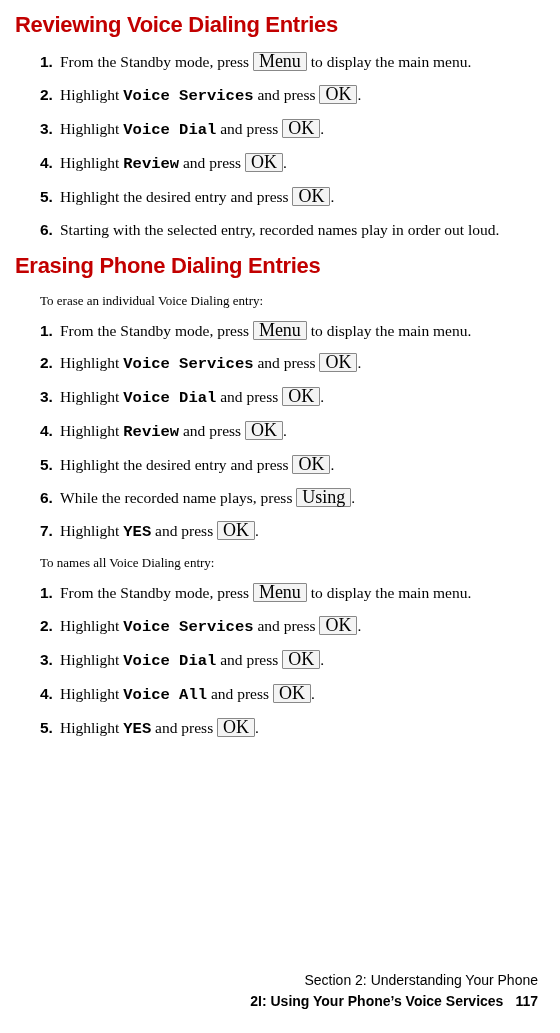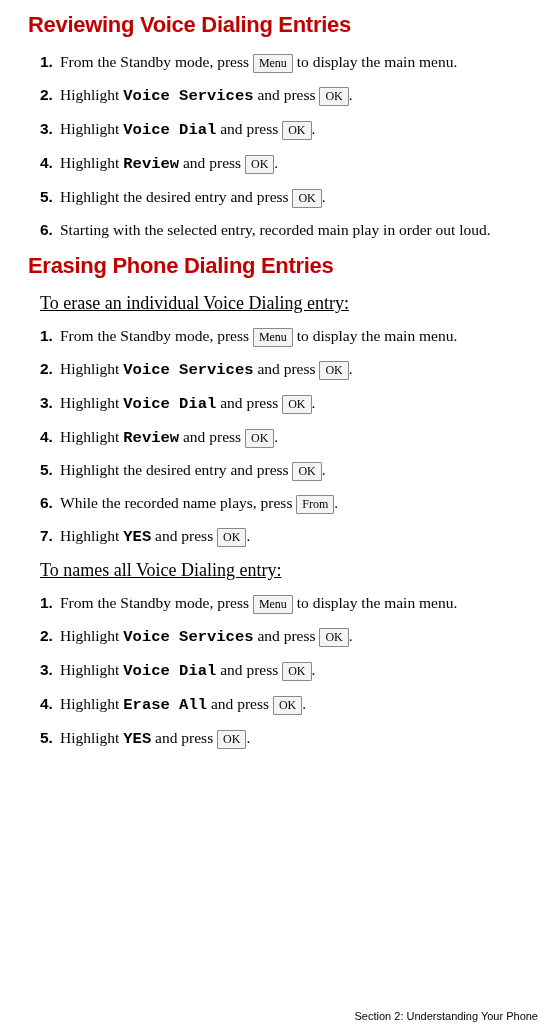--- a/index.html
+++ b/index.html
@@ -18,21 +18,21 @@
     }
     .section-heading {
       color: #c20000;
       font-family: Arial, Helvetica, sans-serif;
       font-weight: bold;
       font-size: 22px;
       margin-bottom: 14px;
       letter-spacing: -0.3px;
     }
     .section-heading.indent-none {
-      margin-left: 16px;
+      margin-left: 3px;
     }
     .content-block {
       margin-left: 28px;
       margin-bottom: 8px;
     }
     .step {
       display: flex;
       align-items: baseline;
       margin-bottom: 12px;
       font-size: 15.5px;
@@ -50,38 +50,37 @@
     .bold {
       font-family: Liberation Mono, monospace;
       font-weight: bold;
     }
     .keybox {
       display: inline-block;
       border: 1px solid #888;
       background: #f4f4f4;
       padding: 0 5px;
       font-family: Georgia, serif;
-      font-size: 12px;
+      font-size: 18px;
       line-height: 17px;
       vertical-align: baseline;
       border-radius: 1px;
     }
     .intro-line {
       margin-left: 28px;
       margin-bottom: 12px;
-      font-size: 18px;
-      text-decoration: underline;
+      font-size: 13px;
     }
     .footer {
       position: absolute;
-      bottom: 8px;
+      bottom: 22px;
       right: 22px;
       text-align: right;
       font-family: Arial, Helvetica, sans-serif;
-      font-size: 11px;
+      font-size: 14px;
       line-height: 1.45;
     }
     .footer .line1 {
       font-weight: normal;
     }
     .footer .line2 {
       font-weight: bold;
     }
     .footer .pagenum {
       display: inline-block;
@@ -119,21 +118,21 @@
     </span>
   </div>
   <div class="step">
     <span class="step-num">5.</span>
     <span class="step-text">
       <span>Highlight the desired entry and press </span><span class="keybox">OK</span><span>.</span>
     </span>
   </div>
   <div class="step">
     <span class="step-num">6.</span>
-    <span class="step-text">Starting with the selected entry, recorded main play in order out loud.</span>
+    <span class="step-text">Starting with the selected entry, recorded names play in order out loud.</span>
   </div>
 </div>
 
 <h2 class="section-heading indent-none">Erasing Phone Dialing Entries</h2>
 
 <div class="intro-line">To erase an individual Voice Dialing entry:</div>
 
 <div class="content-block">
   <div class="step">
     <span class="step-num">1.</span>
@@ -161,21 +160,21 @@
   </div>
   <div class="step">
     <span class="step-num">5.</span>
     <span class="step-text">
       <span>Highlight the desired entry and press </span><span class="keybox">OK</span><span>.</span>
     </span>
   </div>
   <div class="step">
     <span class="step-num">6.</span>
     <span class="step-text">
-      <span>While the recorded name plays, press </span><span class="keybox">From</span><span>.</span>
+      <span>While the recorded name plays, press </span><span class="keybox">Using</span><span>.</span>
     </span>
   </div>
   <div class="step">
     <span class="step-num">7.</span>
     <span class="step-text">
       <span>Highlight </span><span class="bold">YES</span><span> and press </span><span class="keybox">OK</span><span>.</span>
     </span>
   </div>
 </div>
 
@@ -196,26 +195,29 @@
   </div>
   <div class="step">
     <span class="step-num">3.</span>
     <span class="step-text">
       <span>Highlight </span><span class="bold">Voice Dial</span><span> and press </span><span class="keybox">OK</span><span>.</span>
     </span>
   </div>
   <div class="step">
     <span class="step-num">4.</span>
     <span class="step-text">
-      <span>Highlight </span><span class="bold">Erase All</span><span> and press </span><span class="keybox">OK</span><span>.</span>
+      <span>Highlight </span><span class="bold">Voice All</span><span> and press </span><span class="keybox">OK</span><span>.</span>
     </span>
   </div>
   <div class="step">
     <span class="step-num">5.</span>
     <span class="step-text">
       <span>Highlight </span><span class="bold">YES</span><span> and press </span><span class="keybox">OK</span><span>.</span>
     </span>
   </div>
 </div>
 
 <div class="footer">
   <div class="line1">Section 2: Understanding Your Phone</div>
+  <div class="line2">
+    <span>2I: Using Your Phone’s Voice Services</span><span class="pagenum">117</span>
+  </div>
 </div>
 
 </body></html>

